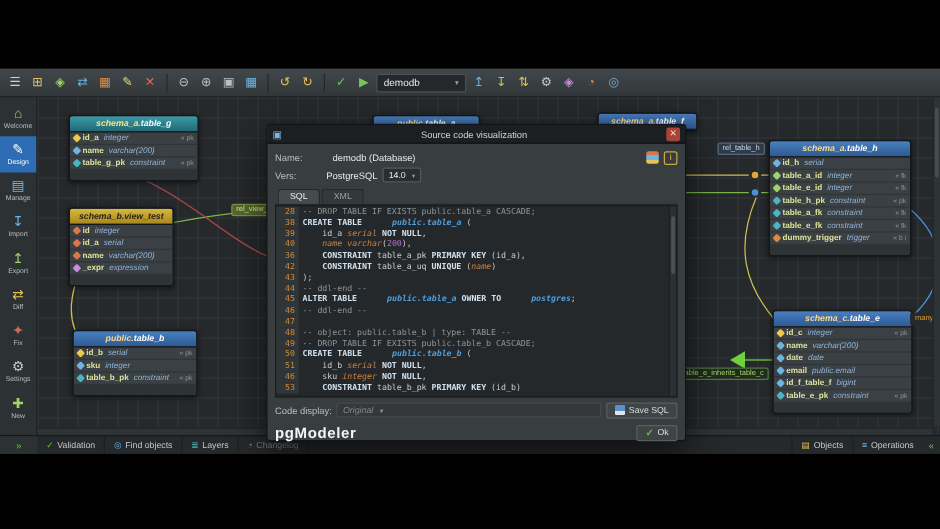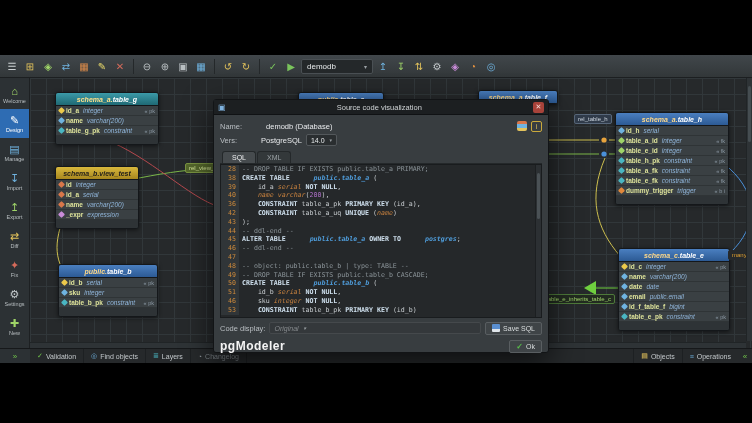--- a/index.html
+++ b/index.html
@@ -461,21 +461,21 @@
         <span>14.0</span>
         <span class="arr">▾</span>
       </span>
     </div>
     <div class="tabs" id="dlg-tabs">
         <div class="tab active">SQL</div>
         <div class="tab">XML</div>
       </div>
     <div class="code-frame">
       <div class="code-lines" id="code-lines">
-          <div class="cl"><span class="ln">28</span><span class="ct"><span class="cm">-- DROP TABLE IF EXISTS public.table_a PRIMARY;</span></span></div>
+          <div class="cl"><span class="ln">28</span><span class="ct"><span class="cm">-- DROP TABLE IF EXISTS public.table_a CASCADE;</span></span></div>
           <div class="cl"><span class="ln">38</span><span class="ct"><span class="kw">CREATE TABLE </span><span class="id">public.table_a</span><span class="pl"> (</span></span></div>
           <div class="cl"><span class="ln">39</span><span class="ct"><span class="pl">    id_a </span><span class="ty">serial</span><span class="pl"> </span><span class="kw">NOT NULL</span><span class="pl">,</span></span></div>
           <div class="cl"><span class="ln">40</span><span class="ct"><span class="pl">    </span><span class="ty">name</span><span class="pl"> </span><span class="ty">varchar</span><span class="pl">(</span><span class="nu">200</span><span class="pl">),</span></span></div>
           <div class="cl"><span class="ln">36</span><span class="ct"><span class="pl">    </span><span class="kw">CONSTRAINT</span><span class="pl"> table_a_pk </span><span class="kw">PRIMARY KEY</span><span class="pl"> (id_a),</span></span></div>
           <div class="cl"><span class="ln">42</span><span class="ct"><span class="pl">    </span><span class="kw">CONSTRAINT</span><span class="pl"> table_a_uq </span><span class="kw">UNIQUE</span><span class="pl"> (</span><span class="ty">name</span><span class="pl">)</span></span></div>
           <div class="cl"><span class="ln">43</span><span class="ct"><span class="pl">);</span></span></div>
           <div class="cl"><span class="ln">44</span><span class="ct"><span class="cm">-- ddl-end --</span></span></div>
           <div class="cl"><span class="ln">45</span><span class="ct"><span class="kw">ALTER TABLE </span><span class="id">public.table_a</span><span class="kw"> OWNER TO </span><span class="id">postgres</span><span class="pl">;</span></span></div>
           <div class="cl"><span class="ln">46</span><span class="ct"><span class="cm">-- ddl-end --</span></span></div>
           <div class="cl"><span class="ln">47</span><span class="ct"><span class="pl"></span></span></div>

